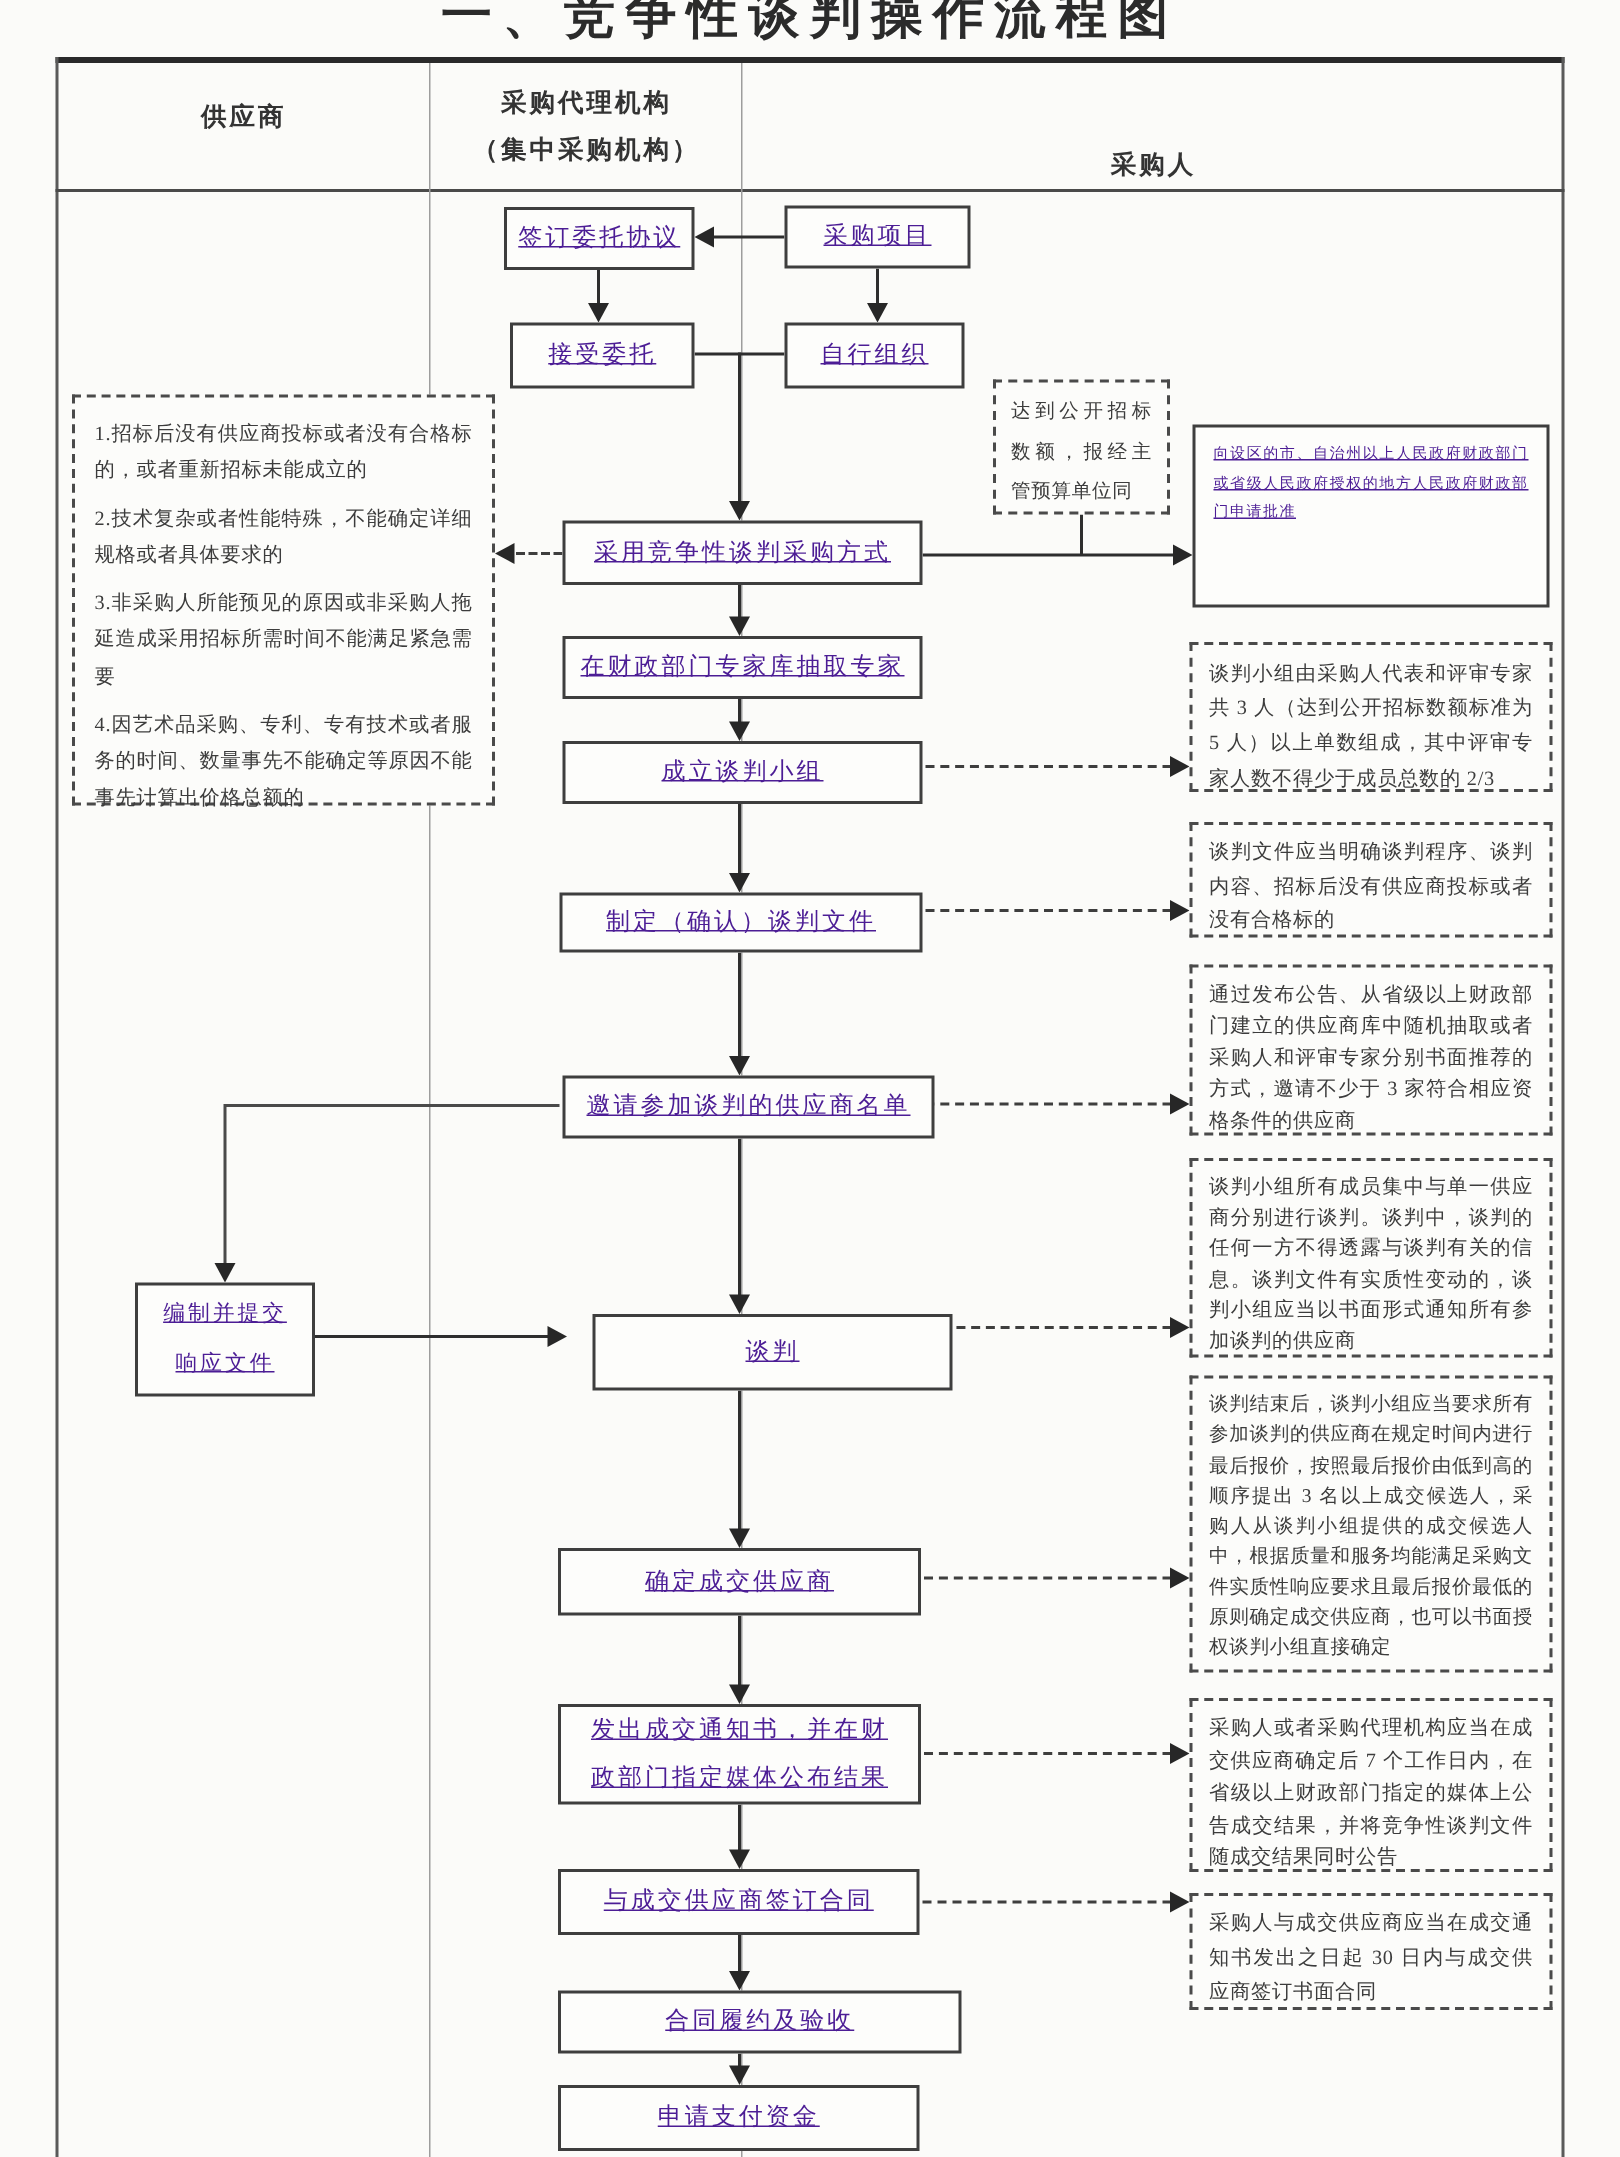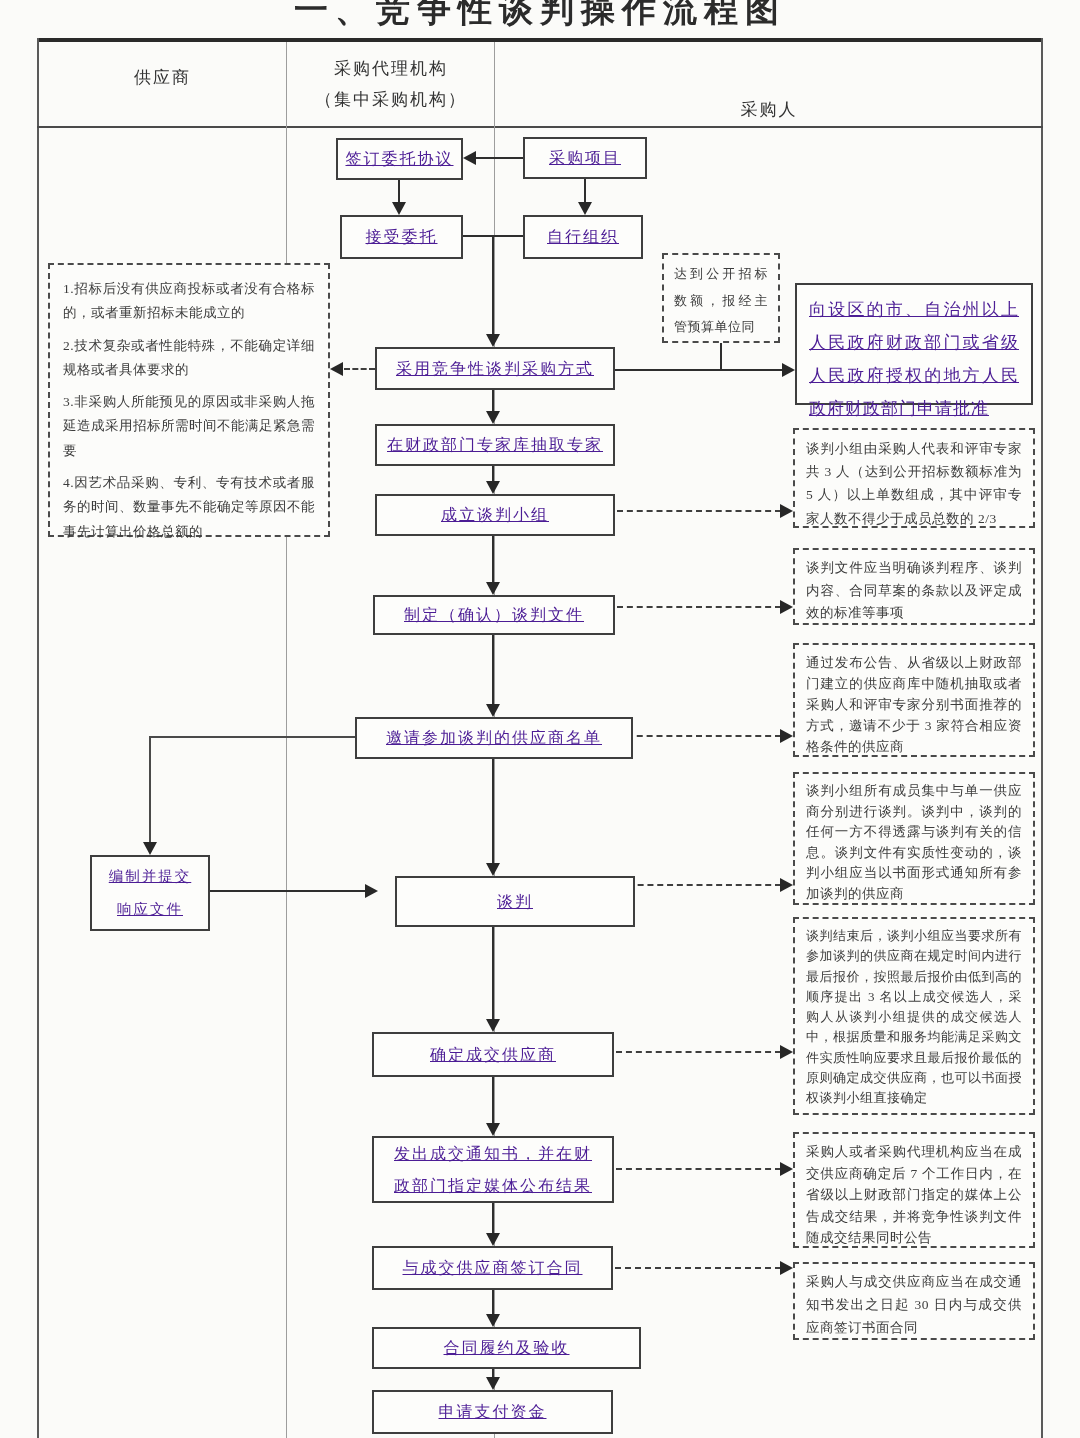--- a/index.html
+++ b/index.html
@@ -7,32 +7,32 @@
     position:relative;width:1080px;height:1438px;margin:0 auto;
     background:#fbfbf9;overflow:hidden;
     font-family:"Liberation Serif","DejaVu Serif",serif;
     color:#383838;
   }
   .title{
     position:absolute;left:0;top:-13px;width:1080px;height:50px;
     text-align:center;font-size:34px;font-weight:bold;letter-spacing:7px;
     color:#2b2b2b;white-space:nowrap;
   }
-  .hdr{position:absolute;text-align:center;font-size:17px;letter-spacing:2px;color:#333;}
+  .hdr{position:absolute;text-align:center;font-size:17px;letter-spacing:2px;color:#333;font-weight:bold;}
   .frame-line{position:absolute;background:#2a2a2a;}
   .grid-line{position:absolute;background:#9d9d9d;}
   .node{
     position:absolute;background:#fdfdfb;border:2px solid #3e3e3e;
     display:flex;align-items:center;justify-content:center;
     text-align:center;font-size:16px;letter-spacing:2px;color:#4c1d95;
     box-sizing:border-box;line-height:1.85;z-index:3;text-decoration:underline;
   }
   .node.para{
     display:block;text-align:justify;letter-spacing:1px;
-    font-size:17px;line-height:1.95;padding:8px 12px;
+    font-size:10px;line-height:1.95;padding:8px 12px;
   }
   .note{
     position:absolute;background:#fcfcfa;border:2px dashed #4a4a4a;
     box-sizing:border-box;font-size:13.5px;line-height:1.6;color:#3c3c3c;
     padding:7px 11px;text-align:justify;letter-spacing:0.5px;z-index:3;
   }
   .note p{margin:0 0 8px 0;}
   .note p:last-child{margin-bottom:0;}
   .ln{position:absolute;background:#2e2e2e;z-index:2;}
   .lnt{position:absolute;background:#4a4a4a;z-index:2;}
@@ -65,40 +65,40 @@
 
   <div class="node" style="left:336px;top:138px;width:127px;height:42px;">签订委托协议</div>
   <div class="node" style="left:523px;top:137px;width:124px;height:42px;">采购项目</div>
   <div class="node" style="left:340px;top:215px;width:123px;height:44px;">接受委托</div>
   <div class="node" style="left:523px;top:215px;width:120px;height:44px;">自行组织</div>
 
   <div class="node" style="left:375px;top:347px;width:240px;height:43px;">采用竞争性谈判采购方式</div>
   <div class="node" style="left:375px;top:424px;width:240px;height:42px;">在财政部门专家库抽取专家</div>
   <div class="node" style="left:373px;top:595px;width:242px;height:40px;">制定（确认）谈判文件</div>
   <div class="node" style="left:375px;top:494px;width:240px;height:42px;">成立谈判小组</div>
-  <div class="node" style="left:355px;top:717px;width:278px;height:42px;">邀请参加谈判的供应商名单</div>
+  <div class="node" style="left:375px;top:717px;width:248px;height:42px;">邀请参加谈判的供应商名单</div>
   <div class="node" style="left:90px;top:855px;width:120px;height:76px;font-size:14.5px;line-height:2.3;padding:0 14px;">编制并提交响应文件</div>
   <div class="node" style="left:376px;top:876px;width:240px;height:51px;margin-left:19px;">谈判</div>
   <div class="node" style="left:372px;top:1032px;width:242px;height:45px;">确定成交供应商</div>
   <div class="node" style="left:372px;top:1136px;width:242px;height:67px;padding:0 12px;line-height:1.95;">发出成交通知书，并在财政部门指定媒体公布结果</div>
   <div class="node" style="left:372px;top:1246px;width:241px;height:44px;">与成交供应商签订合同</div>
   <div class="node" style="left:372px;top:1327px;width:269px;height:42px;">合同履约及验收</div>
   <div class="node" style="left:372px;top:1390px;width:241px;height:44px;">申请支付资金</div>
 
   <div class="node para" style="left:795px;top:283px;width:238px;height:122px;">向设区的市、自治州以上人民政府财政部门或省级人民政府授权的地方人民政府财政部门申请批准</div>
 
   <div class="note" style="left:48px;top:263px;width:282px;height:274px;padding:12px 13px;font-size:13.5px;line-height:1.8;">
     <p>1.招标后没有供应商投标或者没有合格标的，或者重新招标未能成立的</p>
     <p>2.技术复杂或者性能特殊，不能确定详细规格或者具体要求的</p>
     <p>3.非采购人所能预见的原因或非采购人拖延造成采用招标所需时间不能满足紧急需要</p>
     <p>4.因艺术品采购、专利、专有技术或者服务的时间、数量事先不能确定等原因不能事先计算出价格总额的</p>
   </div>
   <div class="note" style="left:662px;top:253px;width:118px;height:90px;font-size:13px;line-height:2.05;padding:6px 10px;">达到公开招标数额，报经主管预算单位同</div>
   <div class="note" style="left:793px;top:428px;width:242px;height:100px;line-height:1.72;">谈判小组由采购人代表和评审专家共 3 人（达到公开招标数额标准为 5 人）以上单数组成，其中评审专家人数不得少于成员总数的 2/3</div>
-  <div class="note" style="left:793px;top:548px;width:242px;height:77px;line-height:1.68;">谈判文件应当明确谈判程序、谈判内容、合同草案的条款以及评定成效的标准等事项</div>
+  <div class="note" style="left:793px;top:548px;width:242px;height:77px;line-height:1.68;">谈判文件应当明确谈判程序、谈判内容、招标后没有供应商投标或者没有合格标的</div>
   <div class="note" style="left:793px;top:643px;width:242px;height:114px;line-height:1.56;">通过发布公告、从省级以上财政部门建立的供应商库中随机抽取或者采购人和评审专家分别书面推荐的方式，邀请不少于 3 家符合相应资格条件的供应商</div>
   <div class="note" style="left:793px;top:772px;width:242px;height:133px;line-height:1.52;">谈判小组所有成员集中与单一供应商分别进行谈判。谈判中，谈判的任何一方不得透露与谈判有关的信息。谈判文件有实质性变动的，谈判小组应当以书面形式通知所有参加谈判的供应商</div>
   <div class="note" style="left:793px;top:917px;width:242px;height:198px;font-size:13px;line-height:1.56;">谈判结束后，谈判小组应当要求所有参加谈判的供应商在规定时间内进行最后报价，按照最后报价由低到高的顺序提出 3 名以上成交候选人，采购人从谈判小组提供的成交候选人中，根据质量和服务均能满足采购文件实质性响应要求且最后报价最低的原则确定成交供应商，也可以书面授权谈判小组直接确定</div>
   <div class="note" style="left:793px;top:1132px;width:242px;height:116px;line-height:1.6;">采购人或者采购代理机构应当在成交供应商确定后 7 个工作日内，在省级以上财政部门指定的媒体上公告成交结果，并将竞争性谈判文件随成交结果同时公告</div>
   <div class="note" style="left:793px;top:1262px;width:242px;height:78px;line-height:1.7;">采购人与成交供应商应当在成交通知书发出之日起 30 日内与成交供应商签订书面合同</div>
 
   <div class="ln" style="left:475px;top:157px;width:48px;height:2px;"></div>
   <div class="arr left" style="left:463px;top:151px;"></div>
 
   <div class="ln" style="left:398px;top:180px;width:2px;height:24px;"></div>

